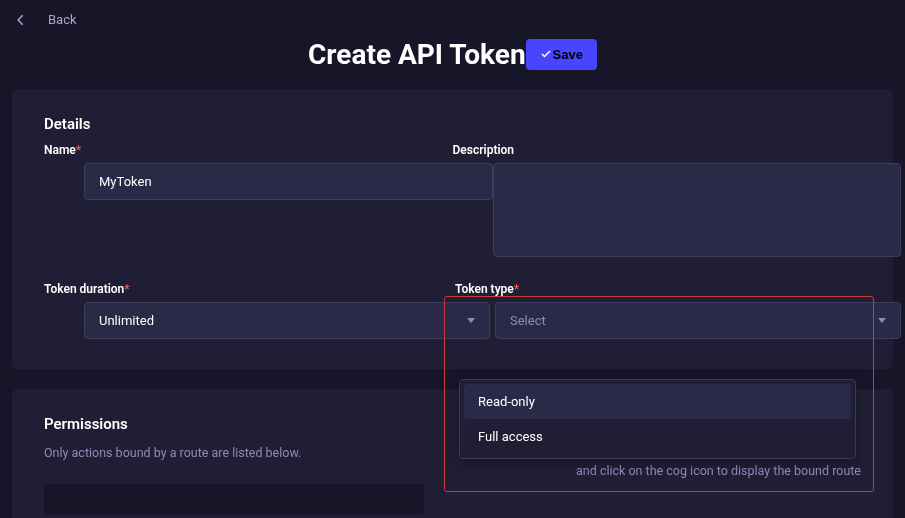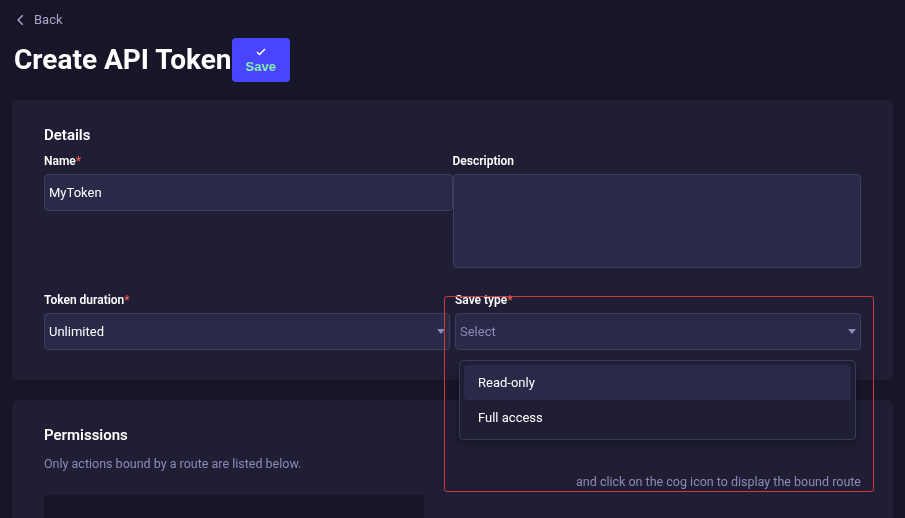--- a/index.html
+++ b/index.html
@@ -12,50 +12,49 @@
     height: 518px;
     overflow: hidden;
     position: relative;
   }
   .header {
     padding: 12px 14px 0 14px;
   }
   .back-link {
     display: inline-flex;
     align-items: center;
-    gap: 6px;
+    gap: 20px;
     color: #a9a5c9;
     font-size: 13px;
     cursor: pointer;
   }
   .back-link svg { width: 14px; height: 14px; }
   .title-row {
     display: flex;
     align-items: center;
-    justify-content: flex-start;
+    justify-content: center;
     padding: 8px 14px 18px 14px;
   }
   .page-title {
     font-size: 28px;
     font-weight: 700;
     color: #fff;
   }
   .save-btn {
     background: #4945ff;
     border: none;
-    color: #86efac;
+    color: #000000;
     font-weight: 600;
     font-size: 13px;
     padding: 8px 14px;
     border-radius: 4px;
     display: inline-flex;
     align-items: center;
     gap: 1px;
     cursor: pointer;
-    flex-direction: column;
   }
   .save-btn svg { width: 12px; height: 12px; }
   .card {
     background: #1f1e35;
     border-radius: 6px;
     margin: 0 12px 20px 12px;
     padding: 26px 32px 30px 32px;
   }
   .section-title {
     font-size: 15px;
@@ -74,23 +73,24 @@
     margin-bottom: 6px;
     display: block;
   }
   .req { color: #ee5e52; }
   .input, .select, .textarea {
     width: 100%;
     background: #2a2948;
     border: 1px solid #3e3d5c;
     border-radius: 4px;
     color: #fff;
-    padding: 10px 4px;
+    padding: 10px 14px;
     font-size: 13px;
     font-family: inherit;
+    margin-left: 40px;
   }
   .textarea {
     height: 94px;
     resize: none;
   }
   .select {
     position: relative;
     cursor: pointer;
     display: flex;
     align-items: center;
@@ -115,21 +115,21 @@
     width: 430px;
     height: 196px;
     border: 1.5px solid #cc3a3a;
     border-radius: 3px;
     pointer-events: none;
     z-index: 5;
   }
   .dropdown {
     position: absolute;
     left: 459px;
-    top: 360px;
+    top: 379px;
     width: 397px;
     background: #1f1e35;
     border: 1px solid #3a3957;
     border-radius: 4px;
     padding: 4px;
     z-index: 10;
     box-shadow: 0 4px 12px rgba(0,0,0,.3);
   }
   .dropdown-item {
     padding: 10px 14px;
@@ -204,21 +204,21 @@
   </div>
   <div class="row-2">
     <div class="form-col">
       <label class="label"><span>Token duration</span><span class="req">*</span></label>
       <div class="select">
         <span>Unlimited</span>
         <span class="caret"></span>
       </div>
     </div>
     <div class="form-col">
-      <label class="label"><span>Save type</span><span class="req">*</span></label>
+      <label class="label"><span>Token type</span><span class="req">*</span></label>
       <div class="select">
         <span class="placeholder">Select</span>
         <span class="caret"></span>
       </div>
     </div>
   </div>
 </div>
 
 <div class="perm-card">
   <div class="section-title" style="margin-bottom:4px">Permissions</div>

